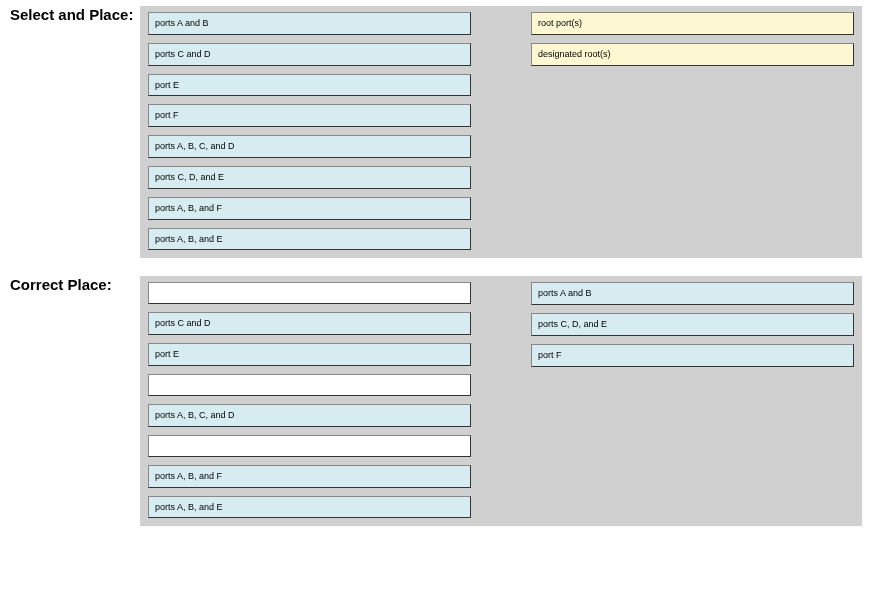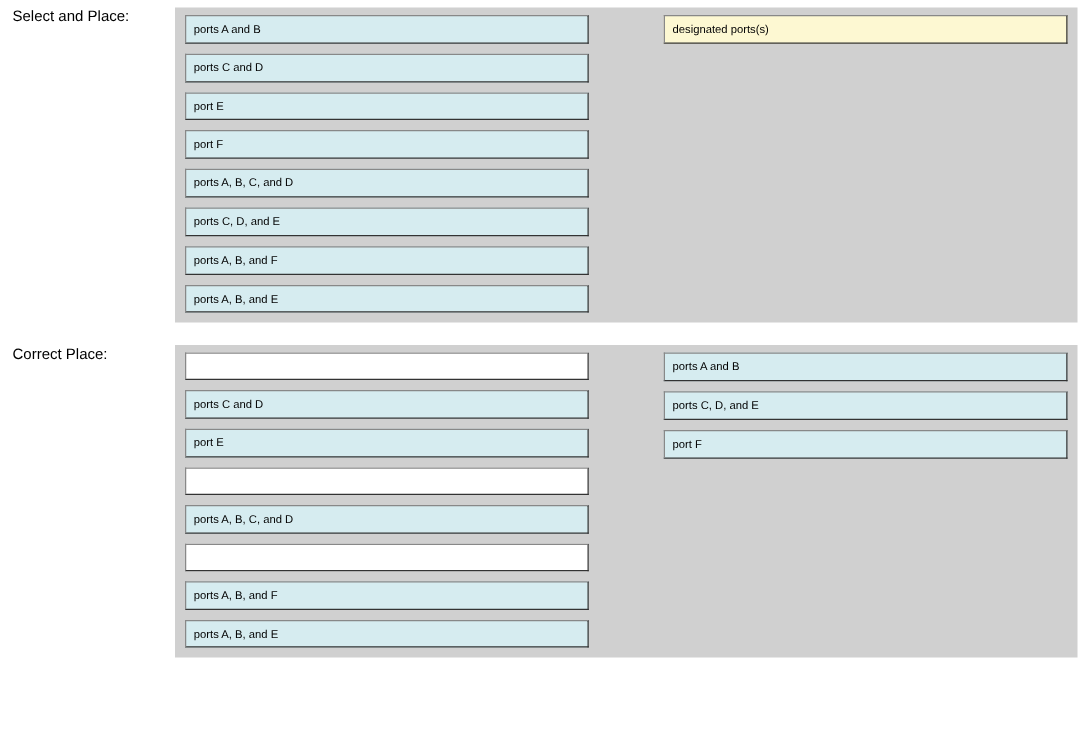--- a/index.html
+++ b/index.html
@@ -5,22 +5,22 @@
   * { box-sizing: border-box; }
   body {
     margin: 0;
     padding: 6px 10px;
     font-family: Arial, Helvetica, sans-serif;
     font-size: 9px;
     background: #fff;
     color: #000;
   }
   .section-label {
-    font-weight: normal;
-    font-size: 12px;
+    font-weight: bold;
+    font-size: 15px;
     margin-bottom: 4px;
   }
   .row { display: flex; align-items: flex-start; }
   .label-col { width: 130px; flex-shrink: 0; }
   .panel {
     background: #d0d0d0;
     padding: 6px 8px 8px 8px;
     flex: 1;
     display: flex;
     gap: 60px;
@@ -56,21 +56,22 @@
       <div class="box box-blue">ports A and B</div>
       <div class="box box-blue">ports C and D</div>
       <div class="box box-blue">port E</div>
       <div class="box box-blue">port F</div>
       <div class="box box-blue">ports A, B, C, and D</div>
       <div class="box box-blue">ports C, D, and E</div>
       <div class="box box-blue">ports A, B, and F</div>
       <div class="box box-blue">ports A, B, and E</div>
     </div>
     <div class="col col-right">
-      <div class="box box-yellow">designated ports(s)</div>
+      <div class="box box-yellow">root port(s)</div>
+      <div class="box box-yellow">designated root(s)</div>
     </div>
   </div>
 </div>
 
 <div class="gap"></div>
 
 <div class="row">
   <div class="label-col">
     <div class="section-label">Correct Place:</div>
   </div>

